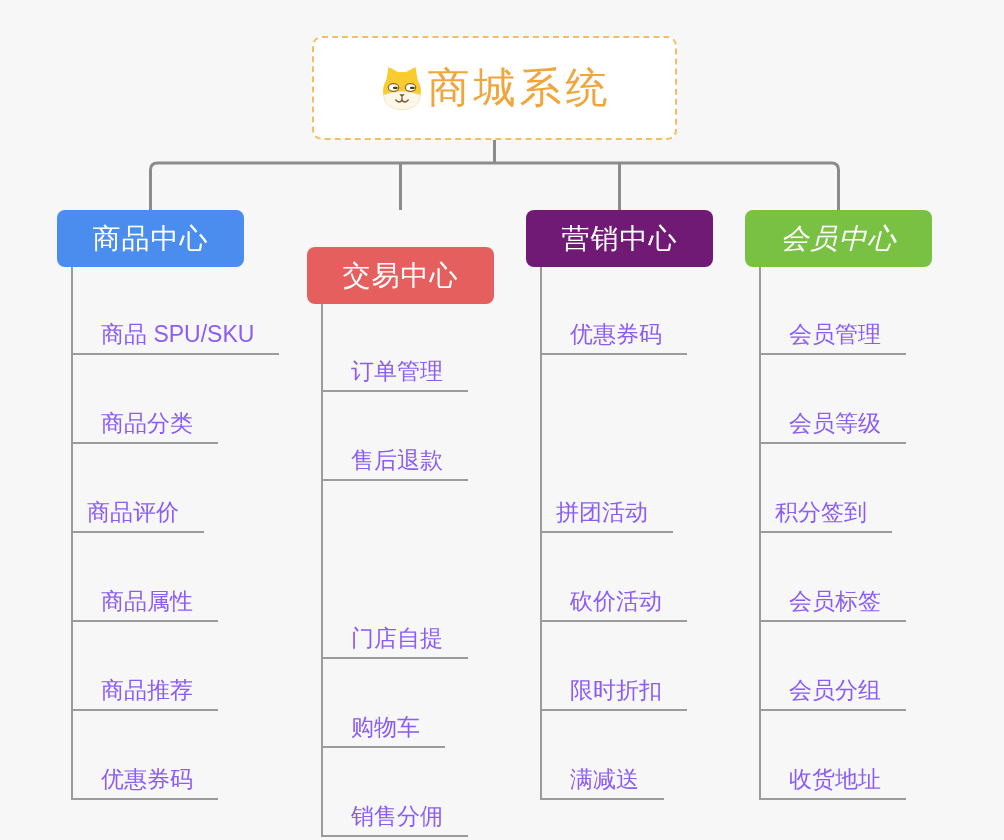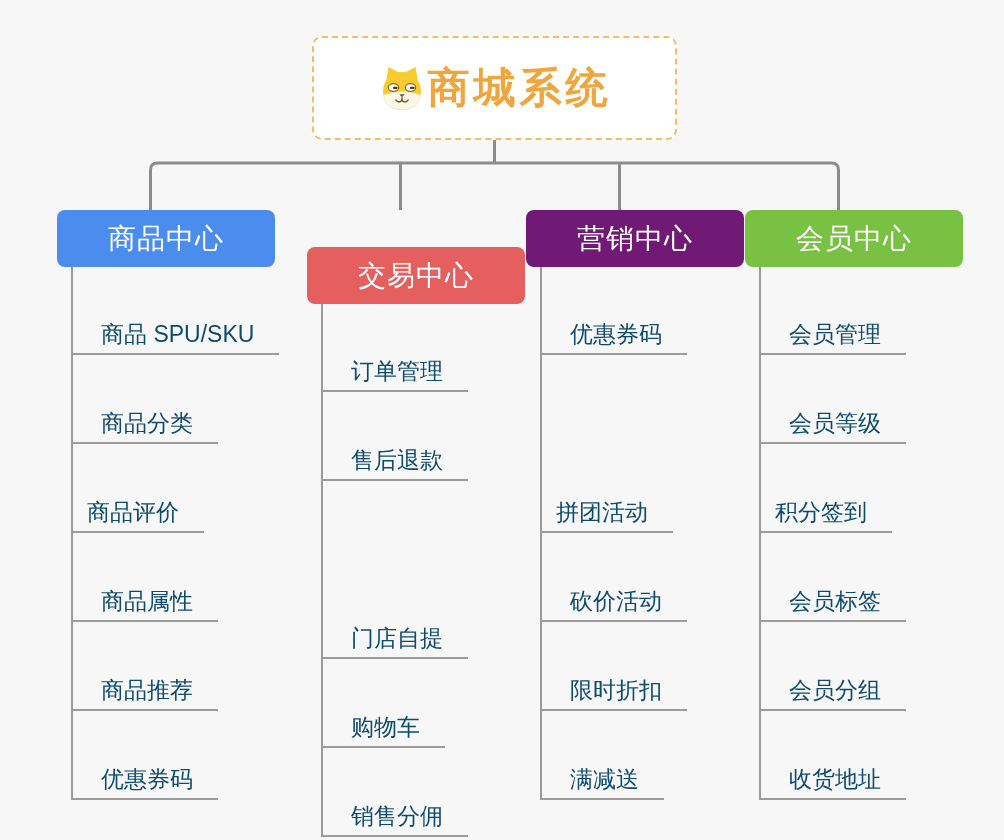--- a/index.html
+++ b/index.html
@@ -26,21 +26,21 @@
     display: flex;
     align-items: center;
     justify-content: center;
   }
   .root-icon { width: 48px; height: 48px; display: inline-block; }
   .root-icon svg { display: block; }
   .root-label {
     margin-left: 2px;
     font-size: 42px;
     letter-spacing: 4px;
-    font-weight: 700;
+    font-weight: 400;
     white-space: nowrap;
   }
 
   
   .connectors {
     position: absolute;
     left: 0; top: 0;
     width: 1004px; height: 840px;
     pointer-events: none;
   }
@@ -50,21 +50,21 @@
     position: absolute;
     top: 210px;
     width: 187px;
   }
   #branch-0 { left: 57px; }
   #branch-1 { left: 307px; margin-top: 37px; }
   #branch-2 { left: 526px; }
   #branch-3 { left: 745px; }
 
   .branch-header {
-    width: 218px; height: 57px;
+    width: 187px; height: 57px;
     border-radius: 8px;
     color: #ffffff;
     font-size: 28px;
     letter-spacing: 1px;
     display: flex;
     align-items: center;
     justify-content: center;
     white-space: nowrap;
     cursor: default;
   }
@@ -72,21 +72,21 @@
     position: absolute;
     left: 14px; top: 57px;
     width: 2px; height: 533px;
     background: #9b9b9b;
   }
   .branch-item {
     position: absolute;
     left: 14px;
     font-size: 23px;
     line-height: 29px;
-    color: #0c4a6e;
+    color: #8b5cf6;
     white-space: nowrap;
     padding: 0 25px 4px 30px;
     border-bottom: 2px solid #9b9b9b;
     cursor: default;
   }
   .branch-item.i0 { top: 110px; }
   .branch-item.i1 { top: 199px; }
   .branch-item.i2 { top: 288px; padding-left: 16px; }
   .branch-item.i3 { top: 377px; }
   .branch-item.i4 { top: 466px; }
@@ -150,21 +150,21 @@
     <div class="branch-header" style="background: #701a75;">营销中心</div>
     <div class="branch-line" style="background: rgb(155, 155, 155);"></div>
     <div class="branch-item i0">优惠券码</div>
     <div class="branch-item i2">拼团活动</div>
     <div class="branch-item i3">砍价活动</div>
     <div class="branch-item i4">限时折扣</div>
     <div class="branch-item i5">满减送</div>
   </div>
 
   <div class="branch" id="branch-3">
-    <div class="branch-header" style="background: rgb(121, 193, 66);">会员中心</div>
+    <div class="branch-header" style="background: rgb(121, 193, 66); font-style: italic;">会员中心</div>
     <div class="branch-line" style="background: rgb(155, 155, 155);"></div>
     <div class="branch-item i0">会员管理</div>
     <div class="branch-item i1">会员等级</div>
     <div class="branch-item i2">积分签到</div>
     <div class="branch-item i3">会员标签</div>
     <div class="branch-item i4">会员分组</div>
     <div class="branch-item i5">收货地址</div>
   </div>
 
 </div>

